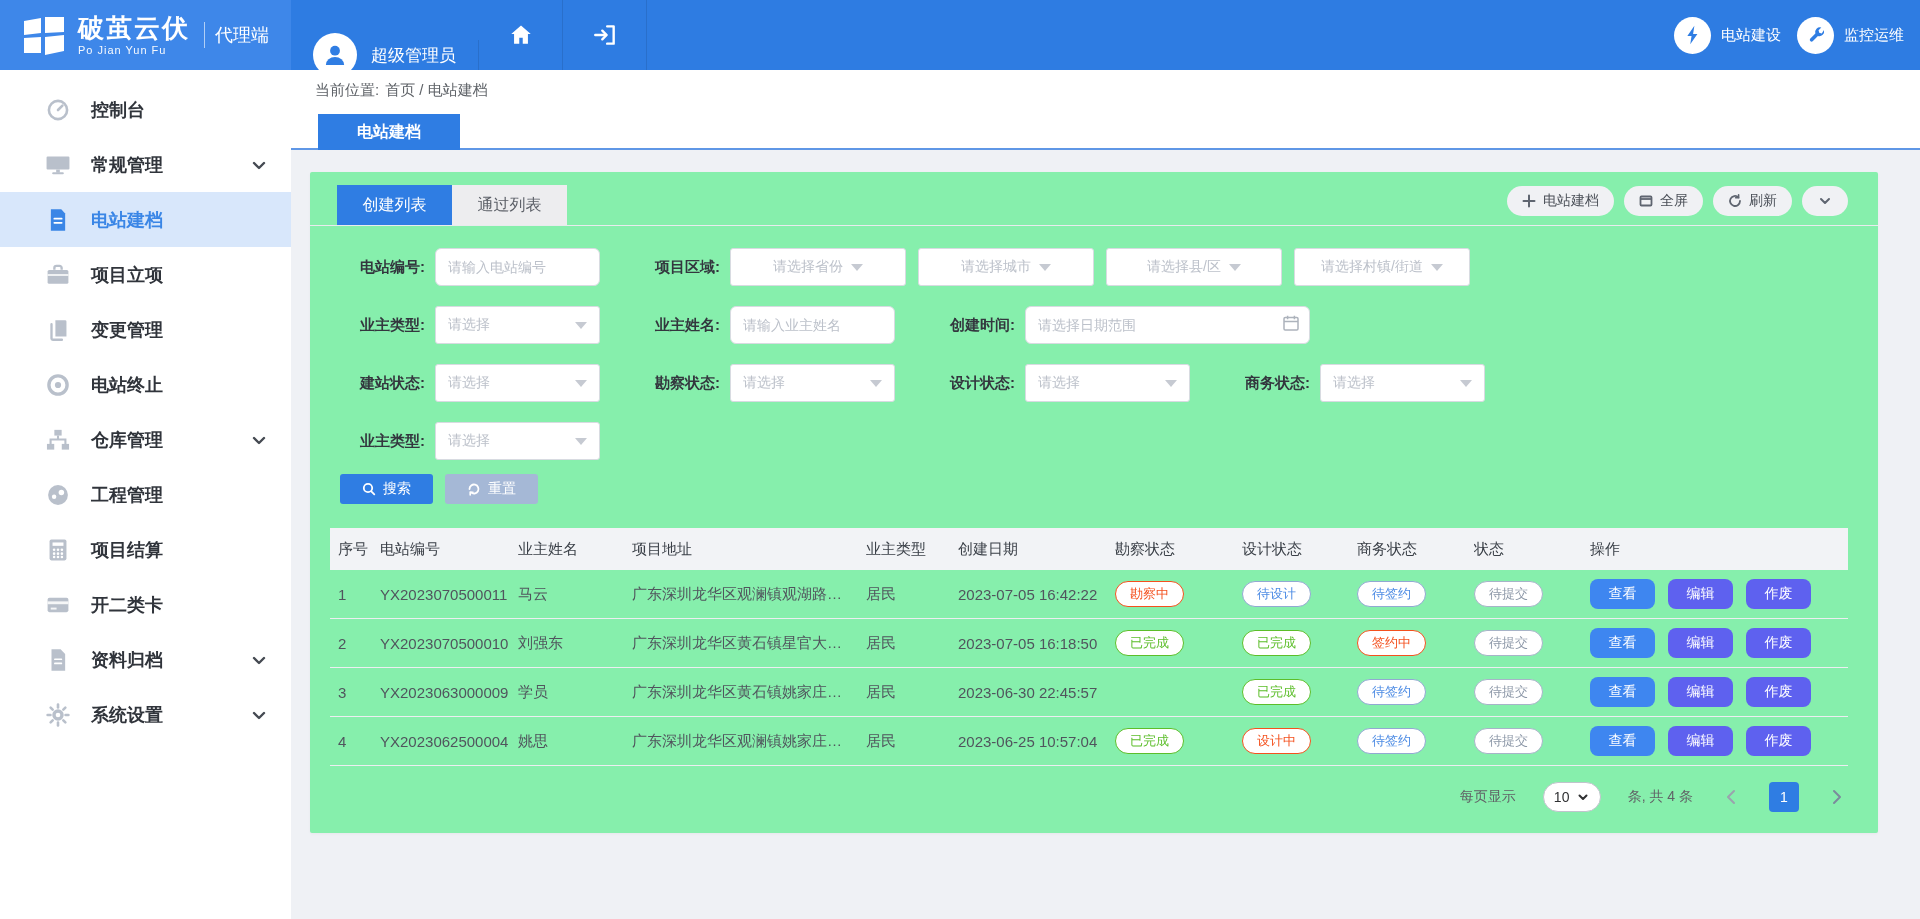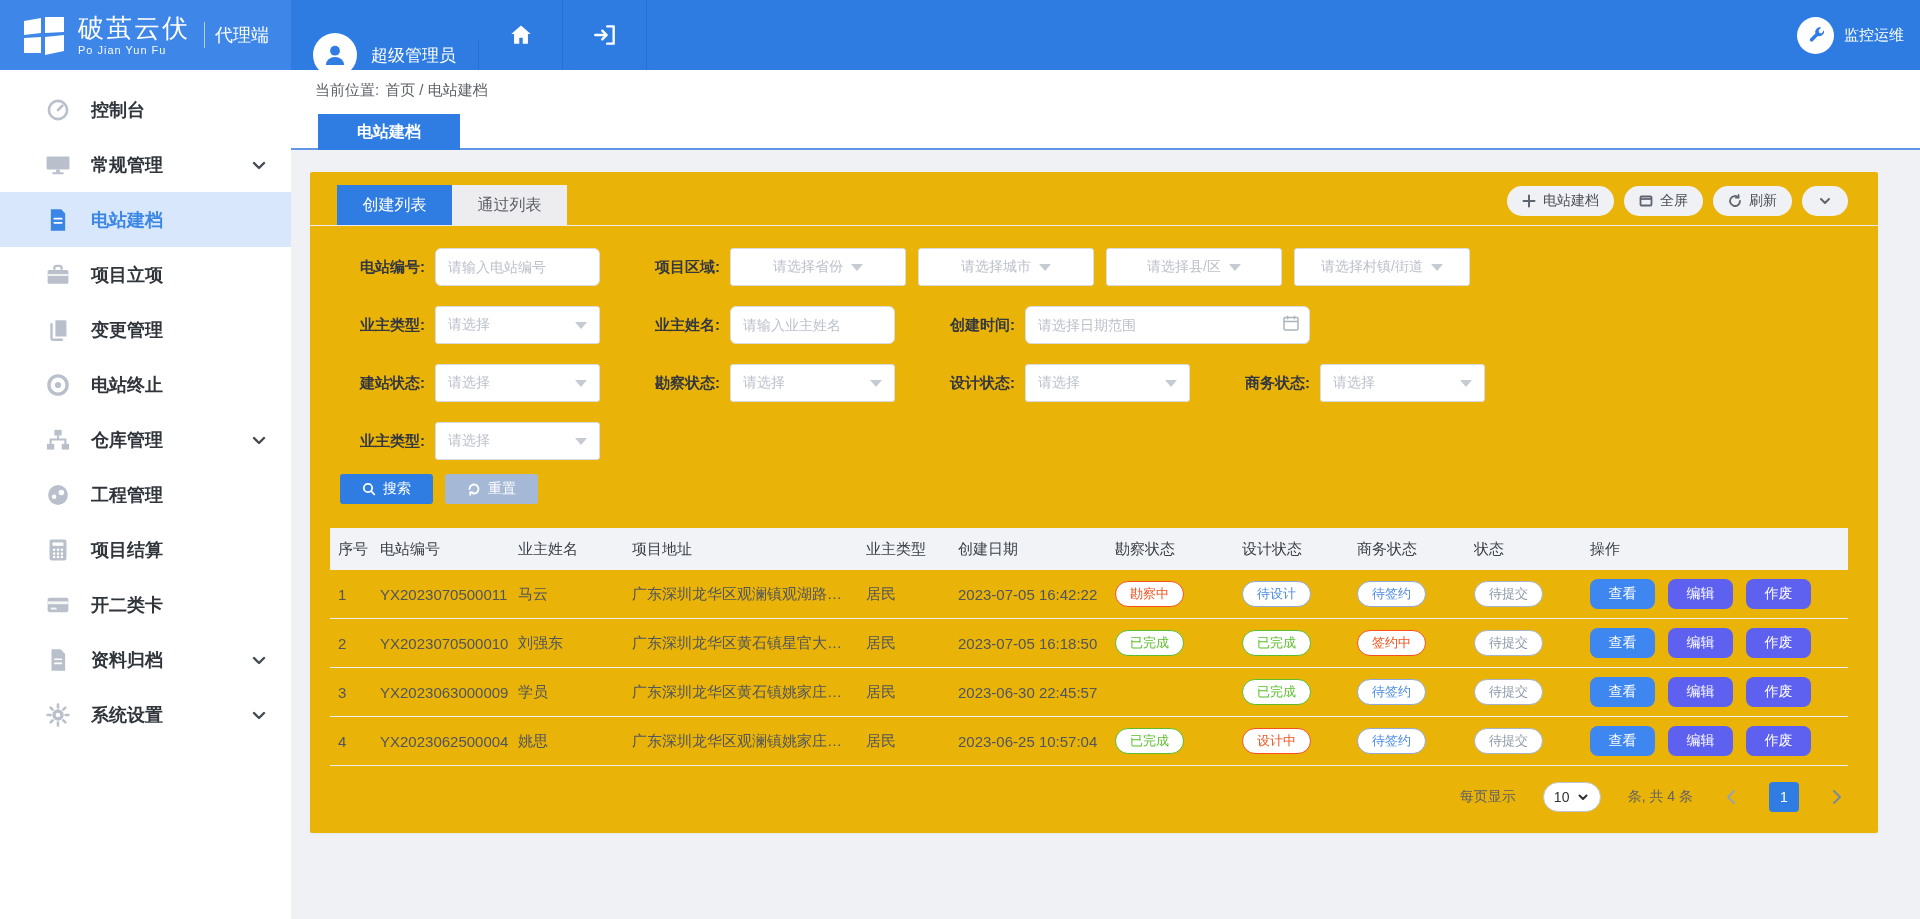--- a/index.html
+++ b/index.html
@@ -5,21 +5,21 @@
   * { box-sizing: border-box; margin: 0; padding: 0; }
   html,body { width:1920px; height:919px; overflow:hidden; }
   body { font-family: "Liberation Sans", "DejaVu Sans", sans-serif; background:#EFF1F5; }
   .app { width:1920px; height:919px; display:flex; flex-direction:column; }
 
   
   .header { height:70px; background:#2E7CE2; display:flex; align-items:stretch; flex:0 0 70px; color:#fff; }
   .brand { width:291px; background:#3E87E9; display:flex; align-items:center; padding-left:22px; flex:0 0 291px; }
   .logo-mark { width:44px; height:40px; margin-right:12px; flex:0 0 44px; }
   .brand-text { line-height:1; }
-  .brand-title { font-size:26px; font-weight:normal; letter-spacing:2px; }
+  .brand-title { font-size:26px; font-weight:bold; letter-spacing:2px; }
   .brand-sub { font-size:11px; margin-top:4px; letter-spacing:1px; opacity:.95; }
   .brand-portal { display:flex; align-items:center; margin-left:14px; font-size:18px; }
   .brand-portal::before { content:""; display:inline-block; width:1px; height:26px; background:rgba(255,255,255,.6); margin-right:10px; }
   .hsec { display:flex; align-items:center; padding:0 26px; border-right:1px solid rgba(0,0,0,.10); }
   .hsec.user { padding:8px 22px;margin-top:40px; }
   .avatar { width:44px; height:44px; border-radius:50%; background:#fff; display:flex; align-items:center; justify-content:center; margin-right:14px; }
   .user-name { font-size:17px; }
   .icon-btn { width:84px; display:flex; align-items:center; justify-content:center; cursor:pointer; }
   .header-spacer { flex:1; }
   .hnav { display:flex; align-items:center; margin-right:16px; cursor:pointer; }
@@ -37,21 +37,21 @@
   .side-item.active .s-label { color:#3A86E6; }
   .side-item.active .s-icon { color:#3A86E6; }
 
   .main { flex:1; display:flex; flex-direction:column; background:#EFF1F5; min-width:0; }
   .breadcrumb-bar { height:40px; background:#fff; display:flex; align-items:center; padding-left:24px; font-size:15px; color:#5F6368; flex:0 0 40px; }
   .breadcrumb-bar .crumb-path { margin-left:6px; }
   .tab-strip { height:40px; background:#fff; border-bottom:2px solid #5F97E6; position:relative; flex:0 0 40px; }
   .page-tab { position:absolute; left:27px; top:4px; height:36px; line-height:36px; padding:0 39px; background:#2F7DE3; color:#fff; font-size:16px; font-weight:bold; cursor:pointer; }
 
   .content { flex:1; padding:22px 42px 0 19px; min-height:0; }
-  .card { background:#eab308; height:661px; border-radius:2px; box-shadow:0 1px 3px rgba(0,0,0,.04); display:flex; flex-direction:column; }
+  .card { background:#86efac; height:661px; border-radius:2px; box-shadow:0 1px 3px rgba(0,0,0,.04); display:flex; flex-direction:column; }
 
   .panel-head { display:flex; justify-content:space-between; align-items:center; padding:13px 30px 0 27px; border-bottom:1px solid #E9EBEE; flex:0 0 53px; }
   .ptabs { display:flex; height:40px; }
   .ptab { min-width:115px; padding:0 22px; height:40px; line-height:40px; text-align:center; font-size:16px; background:#EDEDEF; color:#5A5E66; cursor:pointer; }
   .ptab.active { background:#2F7DE3; color:#fff; }
   .toolbar { display:flex; align-items:center; gap:10px; margin-bottom:8px; }
   .pill { height:30px; border-radius:15px; background:#F0F1F4; border:none; display:flex; align-items:center; gap:7px; padding:0 15px; font-size:14px; color:#4A4F57; cursor:pointer; font-family:inherit; }
   .pill .p-ico { width:14px; height:14px; color:#5F6570; display:inline-flex; }
   .pill.round { width:46px; justify-content:center; padding:0; }
 
@@ -147,20 +147,28 @@
     <div class="hsec icon-btn">
       <svg viewBox="0 0 24 24" width="26" height="26" fill="none" stroke="#fff" stroke-width="2.2" stroke-linecap="round" stroke-linejoin="round">
         <path d="M14 4h6v16h-6"></path>
         <path d="M3 12h10"></path>
         <path d="M9.5 8l4 4-4 4"></path>
       </svg>
     </div>
 
     <div class="header-spacer"></div>
 
+    <div class="hnav" style="border:none">
+      <span class="bubble">
+        <svg viewBox="0 0 24 24" width="22" height="22">
+          <path d="M13.5 2L5.8 13h4.6L9 22l7.8-11.2h-4.7z" fill="#2F7DE3"></path>
+        </svg>
+      </span>
+      <span class="hnav-label">电站建设</span>
+    </div>
 
     <div class="hnav">
       <span class="bubble">
         <svg viewBox="0 0 24 24" width="22" height="22">
           <path d="M20.6 6.6a5.2 5.2 0 0 1-6.5 6.5l-5.7 5.7a2 2 0 0 1-2.8-2.8l5.7-5.7a5.2 5.2 0 0 1 6.5-6.5l-3 3 .7 2.8 2.8.7z" fill="#2F7DE3"></path>
         </svg>
       </span>
       <span class="hnav-label">监控运维</span>
     </div>
   </div>

